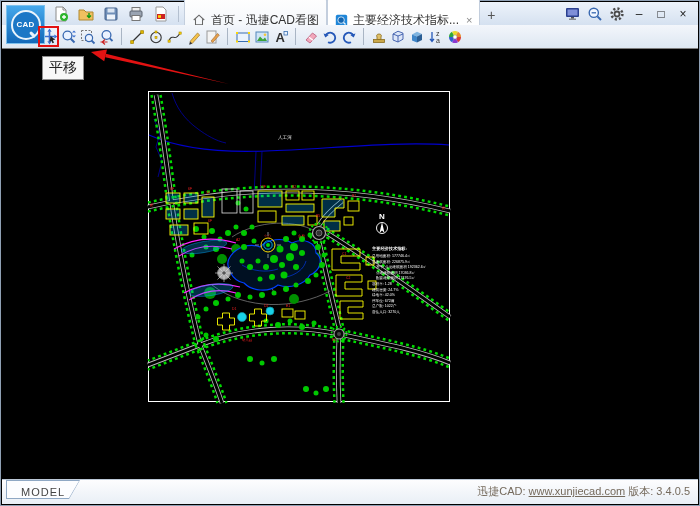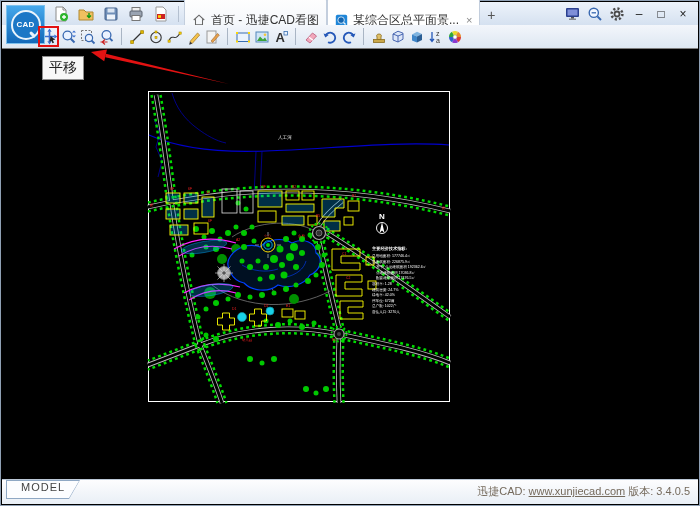--- a/index.html
+++ b/index.html
@@ -52,21 +52,21 @@
   .leaf{fill:url(#hz);stroke:#00aaff;stroke-width:.4}
   .ind{fill:#fff;font-size:3.6px}
   .indt{fill:#fff;font-size:4.2px;font-weight:bold}
   .redt{fill:#ff2222;font-size:3.4px}
   .wlabel{fill:#fff;font-size:4.6px}
   .north-n{fill:#fff;font-size:8px;font-weight:bold}
 
   
   #statusbar{position:absolute;left:1px;right:1px;bottom:1px;height:24px;background:linear-gradient(#fdfdfe,#e9eff6);border-top:1px solid #bcc8d6}
   #model-tab{position:absolute;left:4px;top:0;width:74px;height:19px;clip-path:polygon(0 0,100% 0,calc(100% - 11px) 100%,0 100%);background:#8fa8c4}
-  #model-tab .inner{position:absolute;inset:1px;clip-path:polygon(0 0,100% 0,calc(100% - 10px) 100%,0 100%);background:#fcfdff;display:flex;align-items:flex-start;padding-left:14px;font-size:11px;letter-spacing:1px;color:#444;box-sizing:border-box}
+  #model-tab .inner{position:absolute;inset:1px;clip-path:polygon(0 0,100% 0,calc(100% - 10px) 100%,0 100%);background:#fcfdff;display:flex;align-items:flex-end;padding-left:14px;font-size:11px;letter-spacing:1px;color:#444;box-sizing:border-box}
   #brand{position:absolute;right:8px;top:4px;font-size:11px;color:#756a5c}
   #brand a{color:#756a5c;}
 </style>
 </head>
 <body>
 
 <div id="window">
 
   <div id="titlebar">
     <div class="qicons">
@@ -117,21 +117,21 @@
       <span>首页 - 迅捷CAD看图</span>
     </div>
     <div class="tab active">
       <span class="ticon">
         <svg width="13" height="13" viewBox="0 0 16 16">
             <rect x="1" y="1" width="14" height="14" rx="2" fill="#1f86d8"></rect>
             <circle cx="7.5" cy="7.5" r="4" fill="#1265b0" stroke="#eaf4fc" stroke-width="1"></circle>
             <path d="M10.5,10.5 L13,13" stroke="#eaf4fc" stroke-width="1.6"></path>
           </svg>
       </span>
-      <span>某综合区总平面景...</span>
+      <span>主要经济技术指标...</span>
       <span class="close">×</span>
     </div>
     <div id="newtab">+</div>
 
     <div id="tb-right">
       <div class="rbtn">
         <svg width="16" height="16" viewBox="0 0 16 16">
           <rect x="1" y="2" width="13" height="9" rx="1" fill="#2a3f8f"></rect>
             <rect x="2.5" y="3.5" width="10" height="6" fill="#7f8fd8"></rect>
           <rect x="6" y="11" width="3" height="1.6" fill="#555"></rect>

